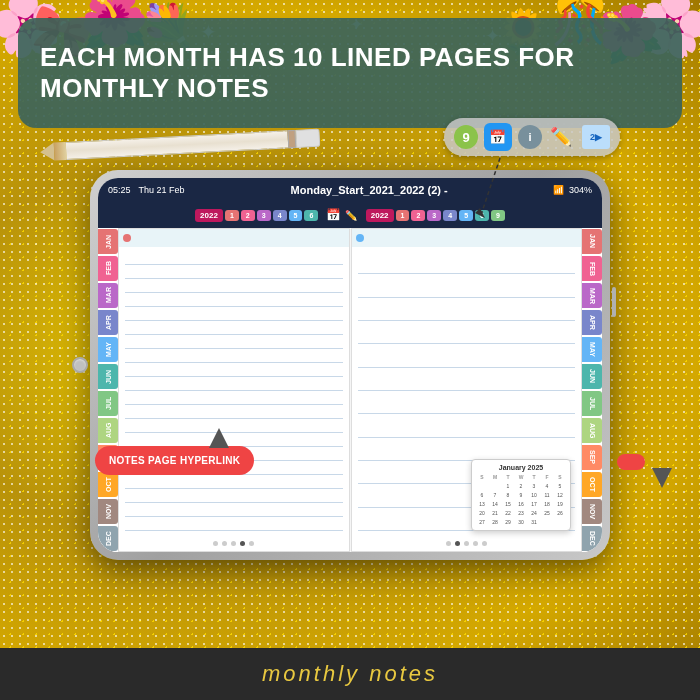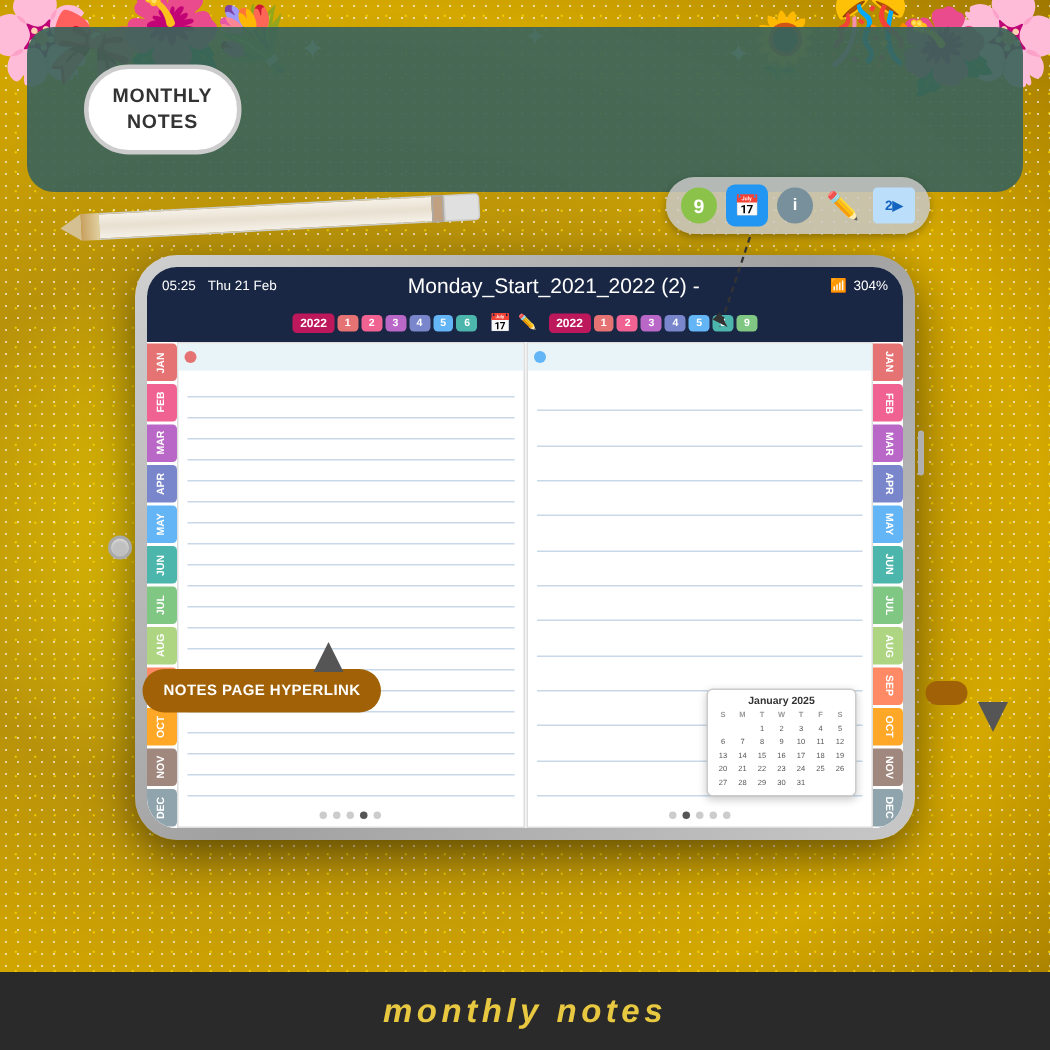--- a/index.html
+++ b/index.html
@@ -236,22 +236,22 @@
 
     .status-left {
       color: white;
       font-size: 9px;
       display: flex;
       gap: 8px;
     }
 
     .status-center {
       color: white;
-      font-size: 14px;
-      font-weight: normal;
+      font-size: 11px;
+      font-weight: bold;
     }
 
     .status-right {
       color: white;
       font-size: 9px;
       display: flex;
       gap: 4px;
     }
 
     
@@ -416,21 +416,21 @@
     }
 
     .mini-cal-cell.header {
       color: #999;
       font-weight: bold;
     }
 
     
     .speech-bubble {
       position: absolute;
-      background: #a16207;
+      background: #ef4444;
       color: white;
       border-radius: 50px;
       padding: 8px 14px;
       text-align: center;
       font-size: 10px;
       font-weight: 900;
       text-transform: uppercase;
       letter-spacing: 0.3px;
       line-height: 1.3;
       z-index: 30;
@@ -476,21 +476,21 @@
       background: #2a2a2a;
       display: flex;
       align-items: center;
       justify-content: center;
       z-index: 10;
     }
 
     .footer-text {
       color: #e8c840;
       font-size: 22px;
-      font-weight: 700;
+      font-weight: 400;
       text-transform: lowercase;
       letter-spacing: 3px;
       font-style: italic;
     }
 
     
     .jan { background: #e57373; }
     .feb { background: #f06292; }
     .mar { background: #ba68c8; }
     .apr { background: #7986cb; }
@@ -558,23 +558,21 @@
   <div class="pencil-body">
     <div style="width:0;height:0;border-top:9px solid transparent;border-bottom:9px solid transparent;border-right:14px solid #d4c090;"></div>
     <div style="width:12px;height:18px;background:linear-gradient(to right,#c8a060,#e0d0a0);"></div>
     <div class="pencil-shaft"></div>
     <div style="width:8px;height:18px;background:#c0a080;border:1px solid #aaa;"></div>
     <div class="pencil-eraser"></div>
   </div>
 </div>
 
 <div class="header-banner">
-  <div class="monthly-notes-bubble">
-    <span>MONTHLY<br>NOTES</span>
-  </div>
+  <div class="header-text">Each month has 10 lined pages for monthly notes</div>
 </div>
 
 <div class="toolbar-area">
   <div class="toolbar-pill">
     <div class="toolbar-icon num">9</div>
     <div class="toolbar-icon cal">📅</div>
     <div class="toolbar-icon info" style="font-size:11px;font-weight:bold;">i</div>
     <div class="toolbar-icon pen">✏️</div>
     <div class="toolbar-icon num2" style="font-size:9px;color:#1565c0;background:#bbdefb;padding:2px 3px;border-radius:3px;">2▶</div>
   </div>

